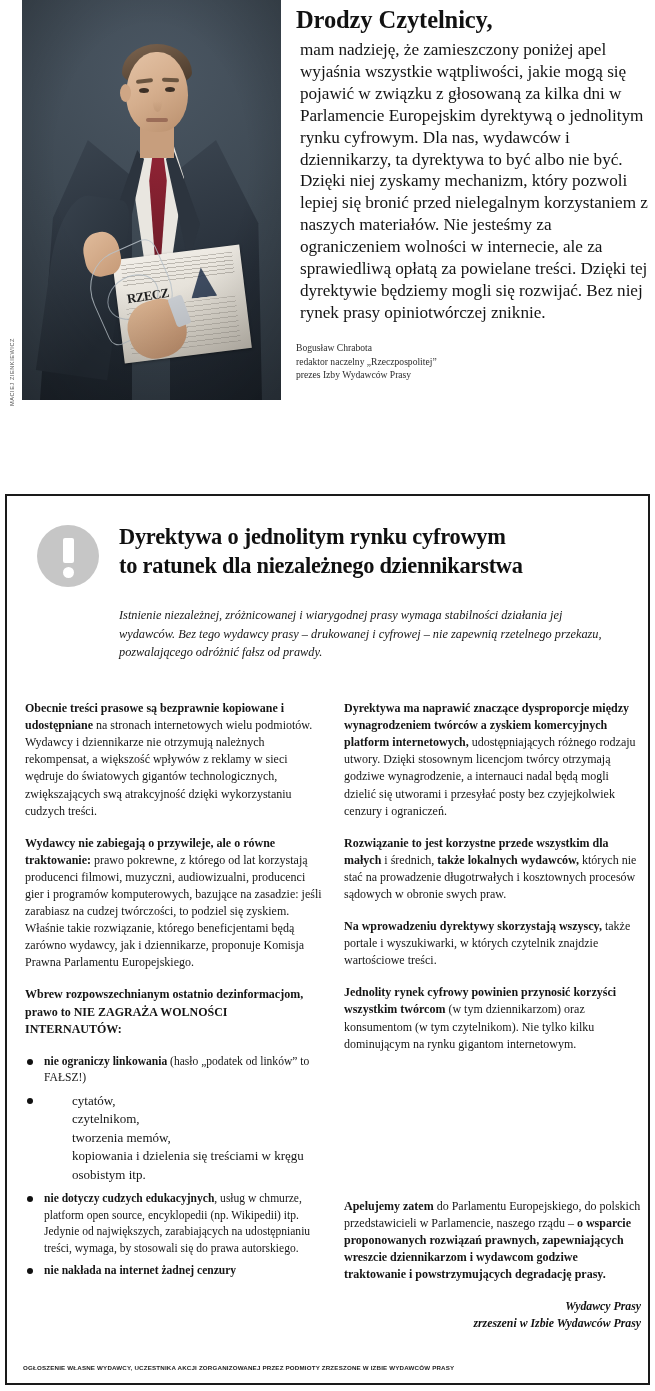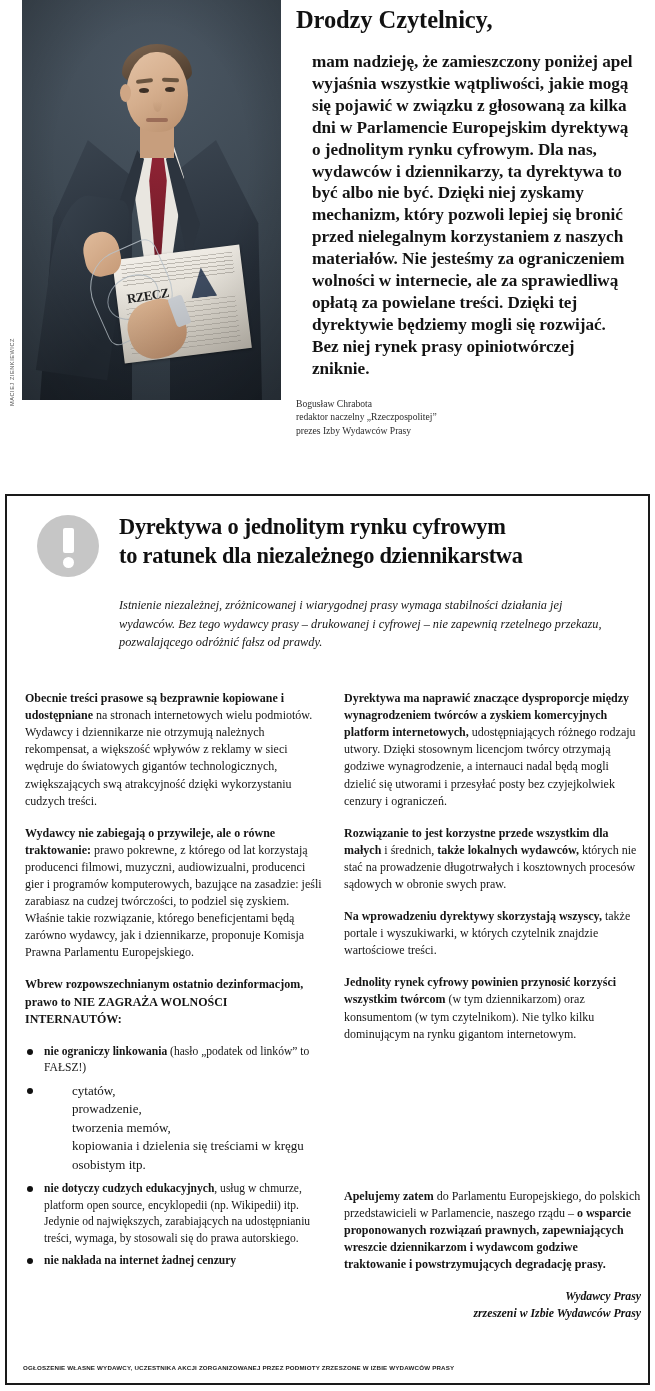--- a/index.html
+++ b/index.html
@@ -257,24 +257,23 @@
   .letter-salutation {
     font-size: 24.5px;
     line-height: 1.18;
     letter-spacing: -.1px;
     margin: 0 0 0 0;
     color: #121212;
   }
   .letter-text {
     font-size: 17.2px;
     line-height: 1.275;
-    margin: 16px;
+    margin: 4px;
     color: #141414;
     letter-spacing: -.05px;
-    font-weight: bold;
   }
   .letter-sign {
     margin-top: 17px;
     font-family: "Liberation Serif", serif;
     font-size: 9.6px;
     line-height: 1.42;
     color: #2c2c2c;
   }
 
   
@@ -285,21 +284,21 @@
     width: 645px;
     height: 891px;
     border: 2px solid #1a1a1a;
     background: #ffffff;
     box-sizing: border-box;
   }
 
   .ad-head {
     display: flex;
     align-items: flex-start;
-    padding: 14px 18px 0 30px;
+    padding: 24px 18px 0 30px;
   }
   .excl-badge {
     flex: 0 0 auto;
     width: 62px;
     height: 62px;
     border-radius: 50%;
     background: #c6c6c6;
     position: relative;
     margin-top: 5px;
     margin-right: 20px;
@@ -492,21 +491,21 @@
 
       <p><b>Wbrew rozpowszechnianym ostatnio dezinformacjom, prawo to NIE ZAGRAŻA WOLNOŚCI INTERNAUTÓW:</b></p>
 
       <ul class="bullets">
         <li>
           <b>nie ograniczy linkowania</b><span> (hasło „podatek od linków” to FAŁSZ!)</span>
         </li>
         <li>
           <ul class="subitems">
             <li>cytatów,</li>
-            <li>prowadzenie,</li>
+            <li>czytelnikom,</li>
             <li>tworzenia memów,</li>
             <li>kopiowania i dzielenia się treściami w kręgu osobistym itp.</li>
           </ul>
         </li>
         <li>
           <b>nie dotyczy cudzych edukacyjnych</b><span>, usług w chmurze, platform open source, encyklopedii (np. Wikipedii) itp. Jedynie od największych, zarabiających na udostępnianiu treści, wymaga, by stosowali się do prawa autorskiego.</span>
         </li>
         <li>
           <b>nie nakłada na internet żadnej cenzury</b>
         </li>

